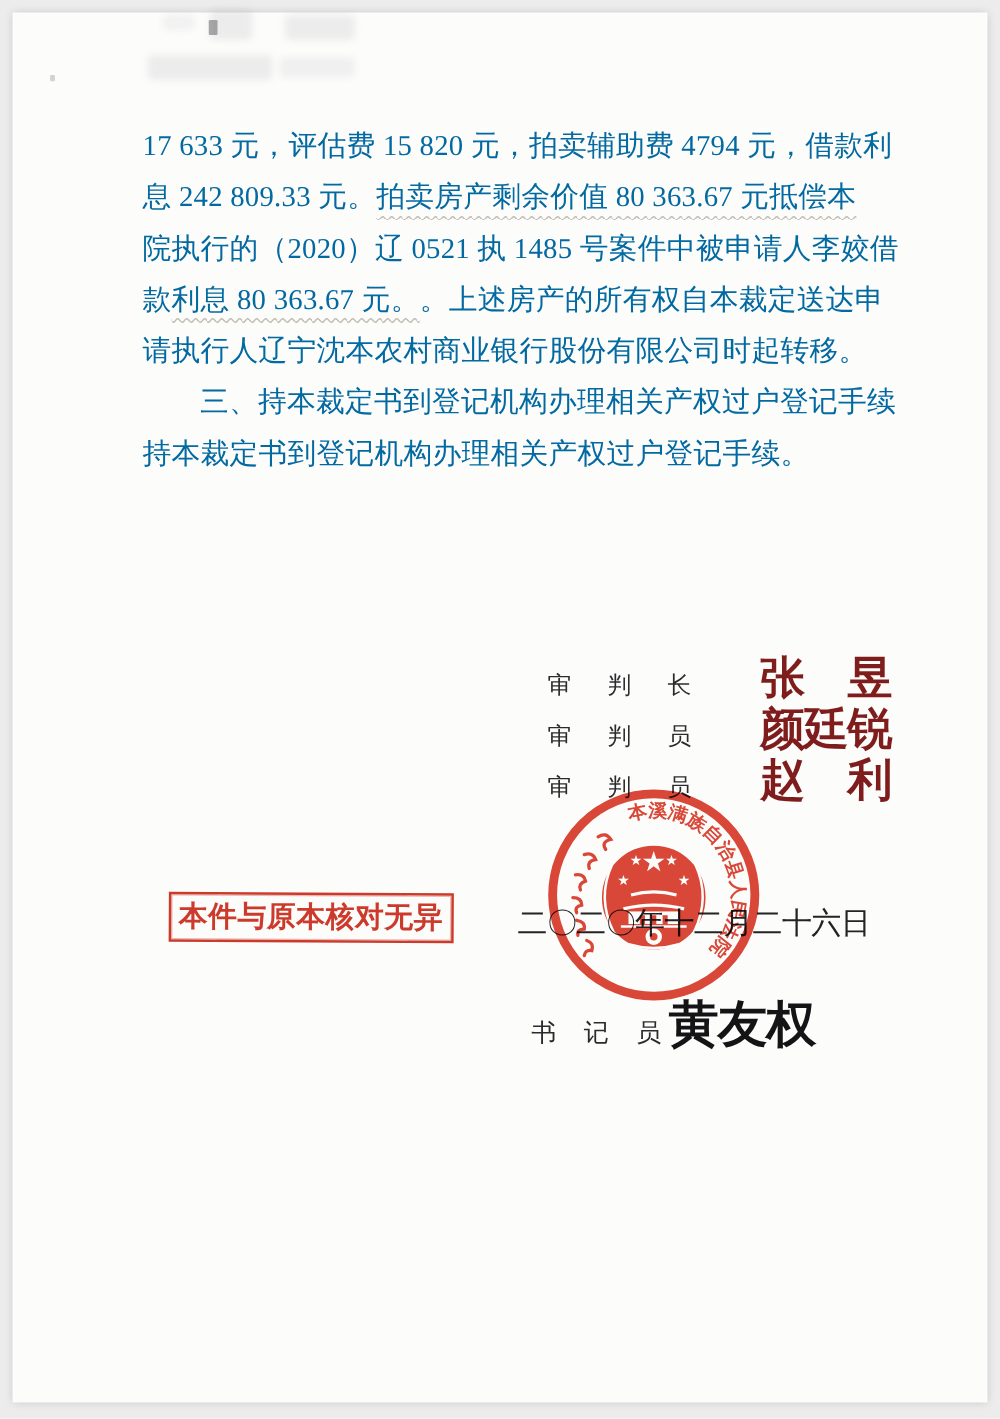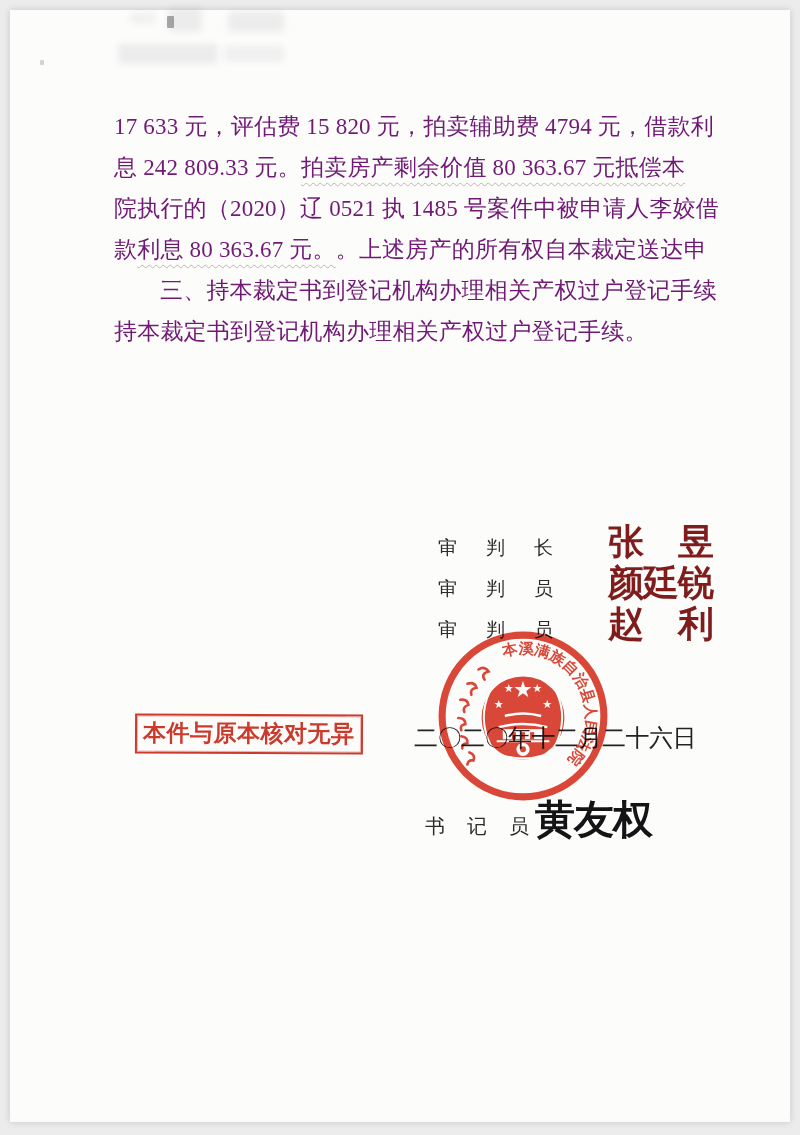--- a/index.html
+++ b/index.html
@@ -14,22 +14,22 @@
     position:absolute;left:10px;top:10px;right:10px;bottom:13px;
     background:#fcfcfb;
     box-shadow:0 0 7px rgba(0,0,0,.16);
   }
   
   .smudge{position:absolute;background:rgba(100,100,105,.10);filter:blur(3px);border-radius:4px;}
   .speck{position:absolute;background:rgba(70,70,75,.45);filter:blur(.6px);border-radius:1px;}
 
   
   .body-text{
-    position:absolute;left:114px;top:106px;width:590px;
-    font-size:23px;color:#701a75;
+    position:absolute;left:114px;top:96px;width:590px;
+    font-size:23px;color:#0369a1;
   }
   .bodyline{height:41px;line-height:41px;white-space:nowrap;letter-spacing:.2px;}
   .bodyline.indent{text-indent:2em;}
   .wavy{
     text-decoration-line:underline;
     text-decoration-style:wavy;
     text-decoration-color:rgba(145,135,118,.55);
     text-decoration-thickness:1px;
     text-underline-offset:7px;
     text-decoration-skip-ink:none;
@@ -94,20 +94,21 @@
   <div class="smudge" style="left:118px;top:44px;width:100px;height:20px;"></div>
   <div class="smudge" style="left:224px;top:46px;width:60px;height:16px;opacity:.8;"></div>
   <div class="speck" style="left:167px;top:16px;width:7px;height:12px;"></div>
   <div class="speck" style="left:40px;top:60px;width:4px;height:5px;opacity:.5;"></div>
 
   <div class="body-text">
       <div class="bodyline"><span>17 633 元，评估费 15 820 元，拍卖辅助费 4794 元，借款利</span></div>
       <div class="bodyline"><span>息 242 809.33 元。</span><span class="wavy">拍卖房产剩余价值 80 363.67 元抵偿本</span></div>
       <div class="bodyline"><span>院执行的（2020）辽 0521 执 1485 号案件中被申请人李姣借</span></div>
       <div class="bodyline"><span>款</span><span class="wavy">利息 80 363.67 元。</span><span>。上述房产的所有权自本裁定送达申</span></div>
+      <div class="bodyline"><span>请执行人辽宁沈本农村商业银行股份有限公司时起转移。</span></div>
       <div class="bodyline indent"><span>三、持本裁定书到登记机构办理相关产权过户登记手续</span></div>
       <div class="bodyline"><span>持本裁定书到登记机构办理相关产权过户登记手续。</span></div>
     </div>
 
   <div class="sig-block">
       <div class="sig-row">
         <span class="sig-role">审判长</span>
         <span class="sig-name">张　昱</span>
       </div>
       <div class="sig-row">

